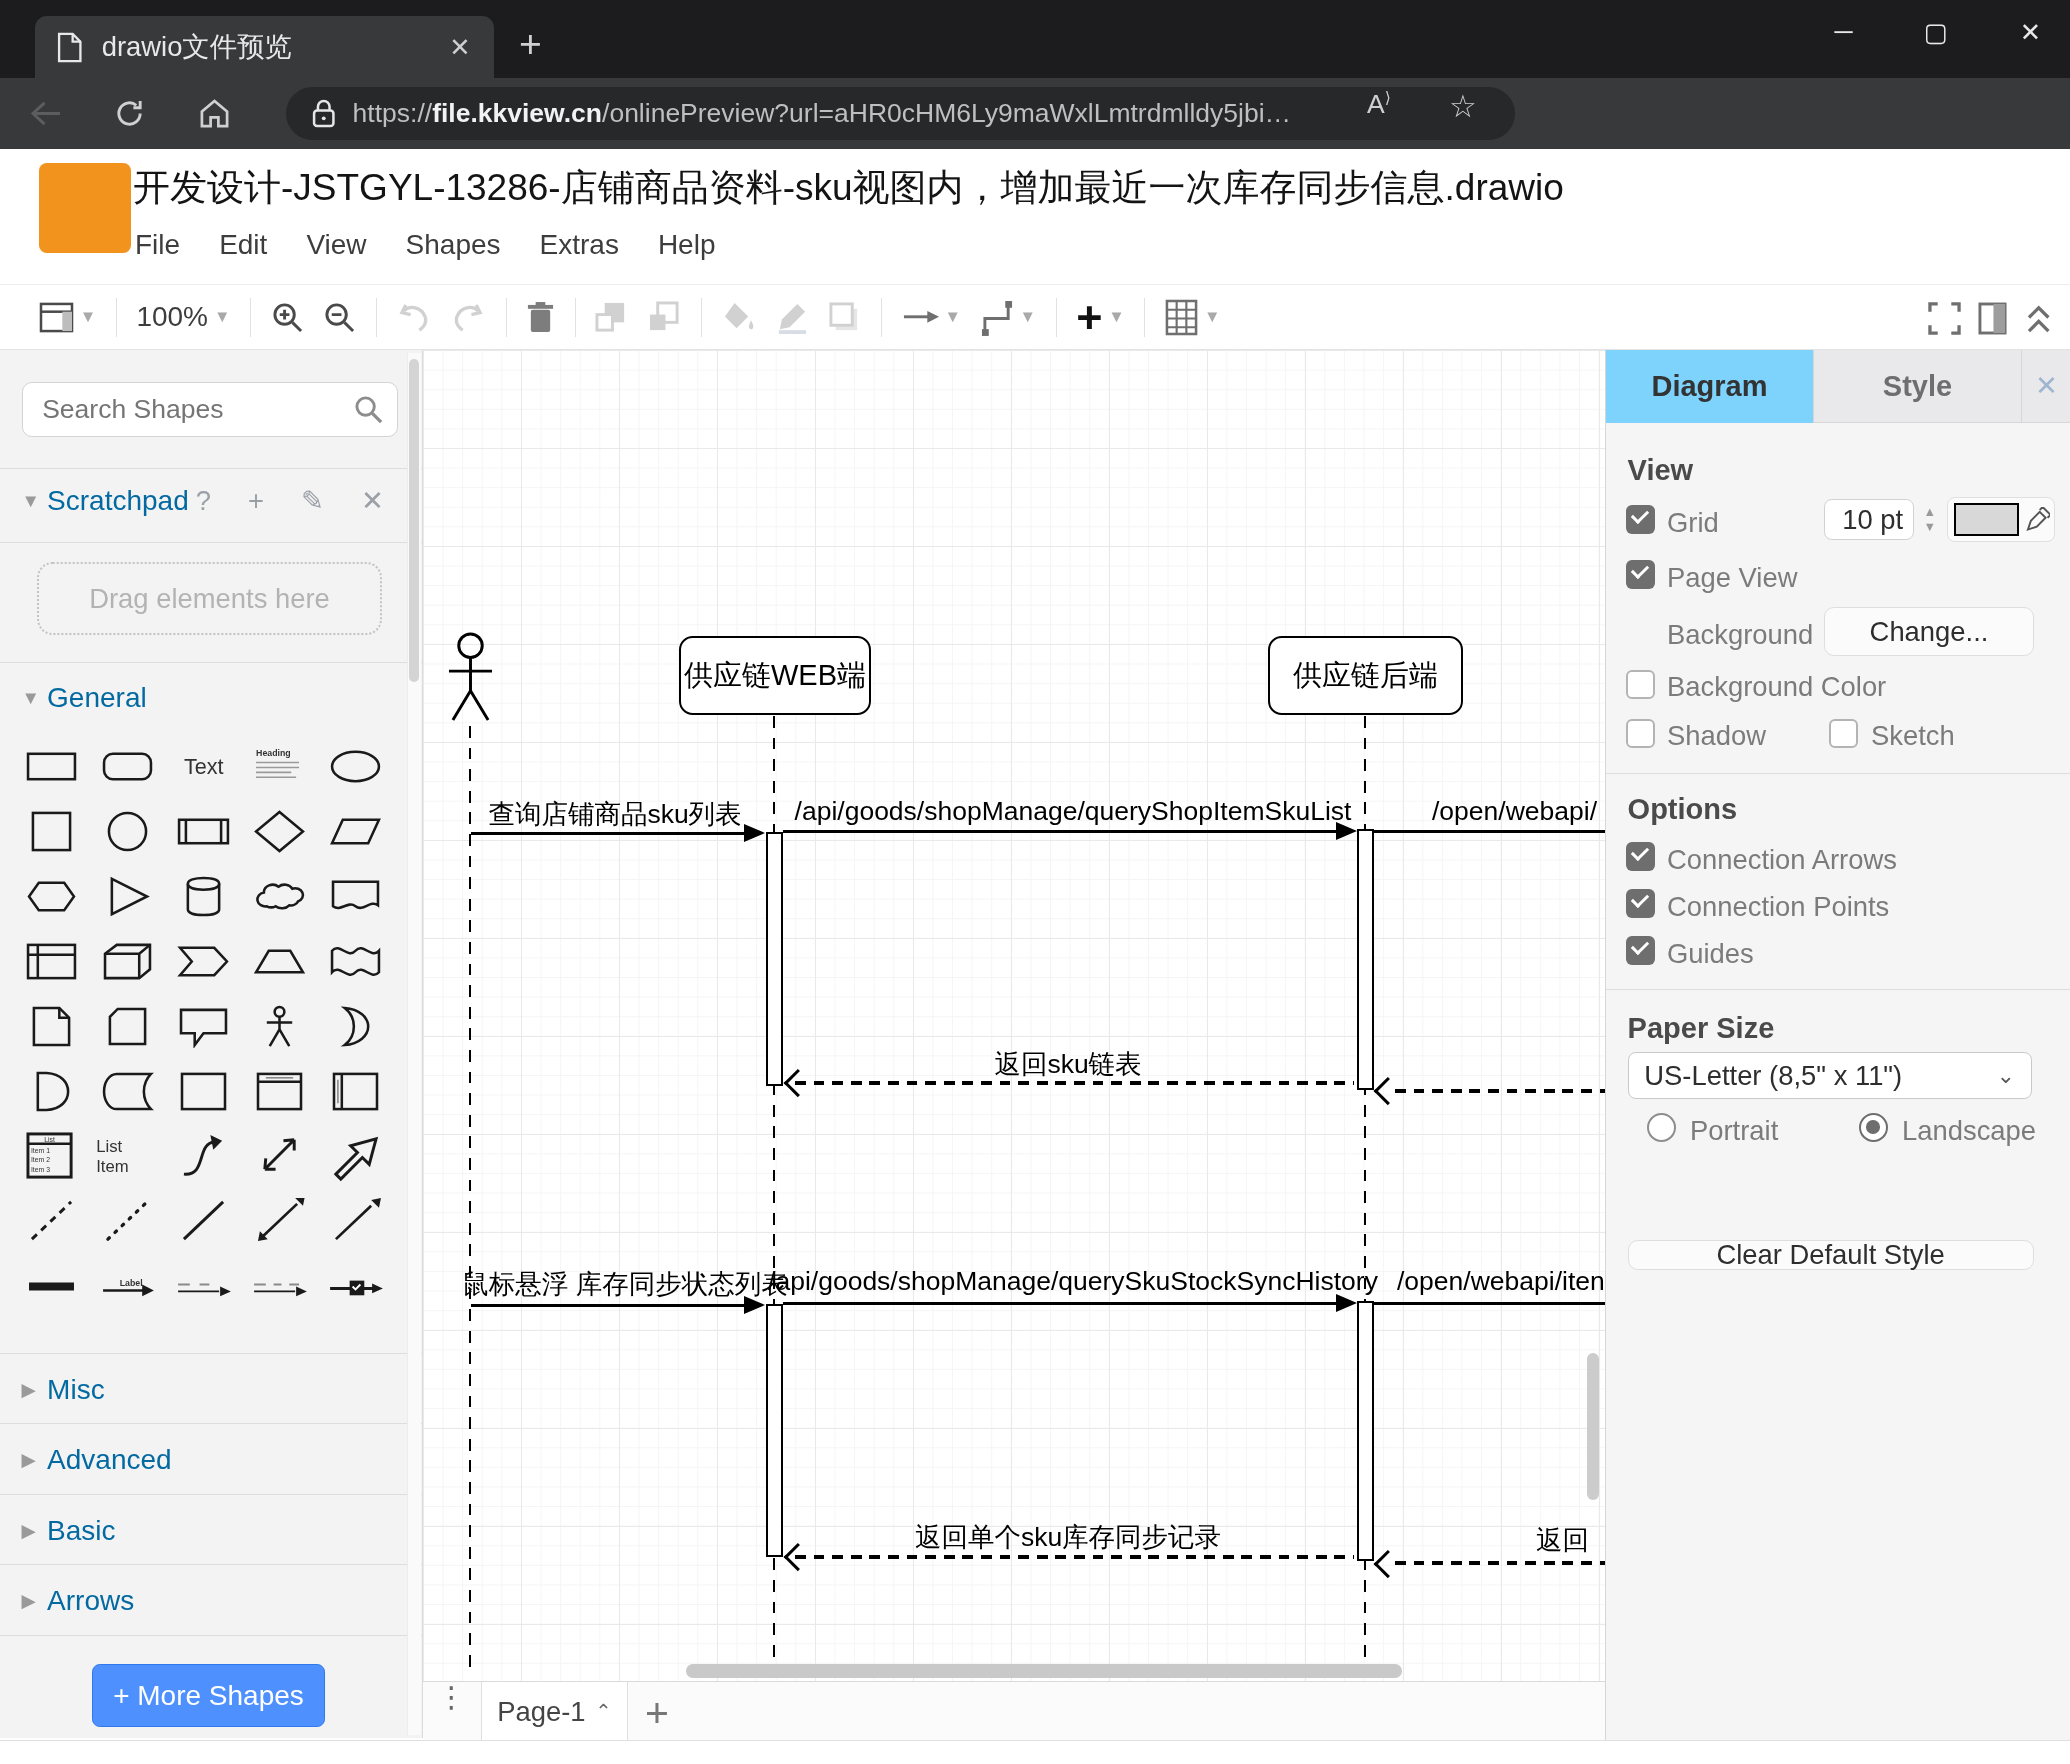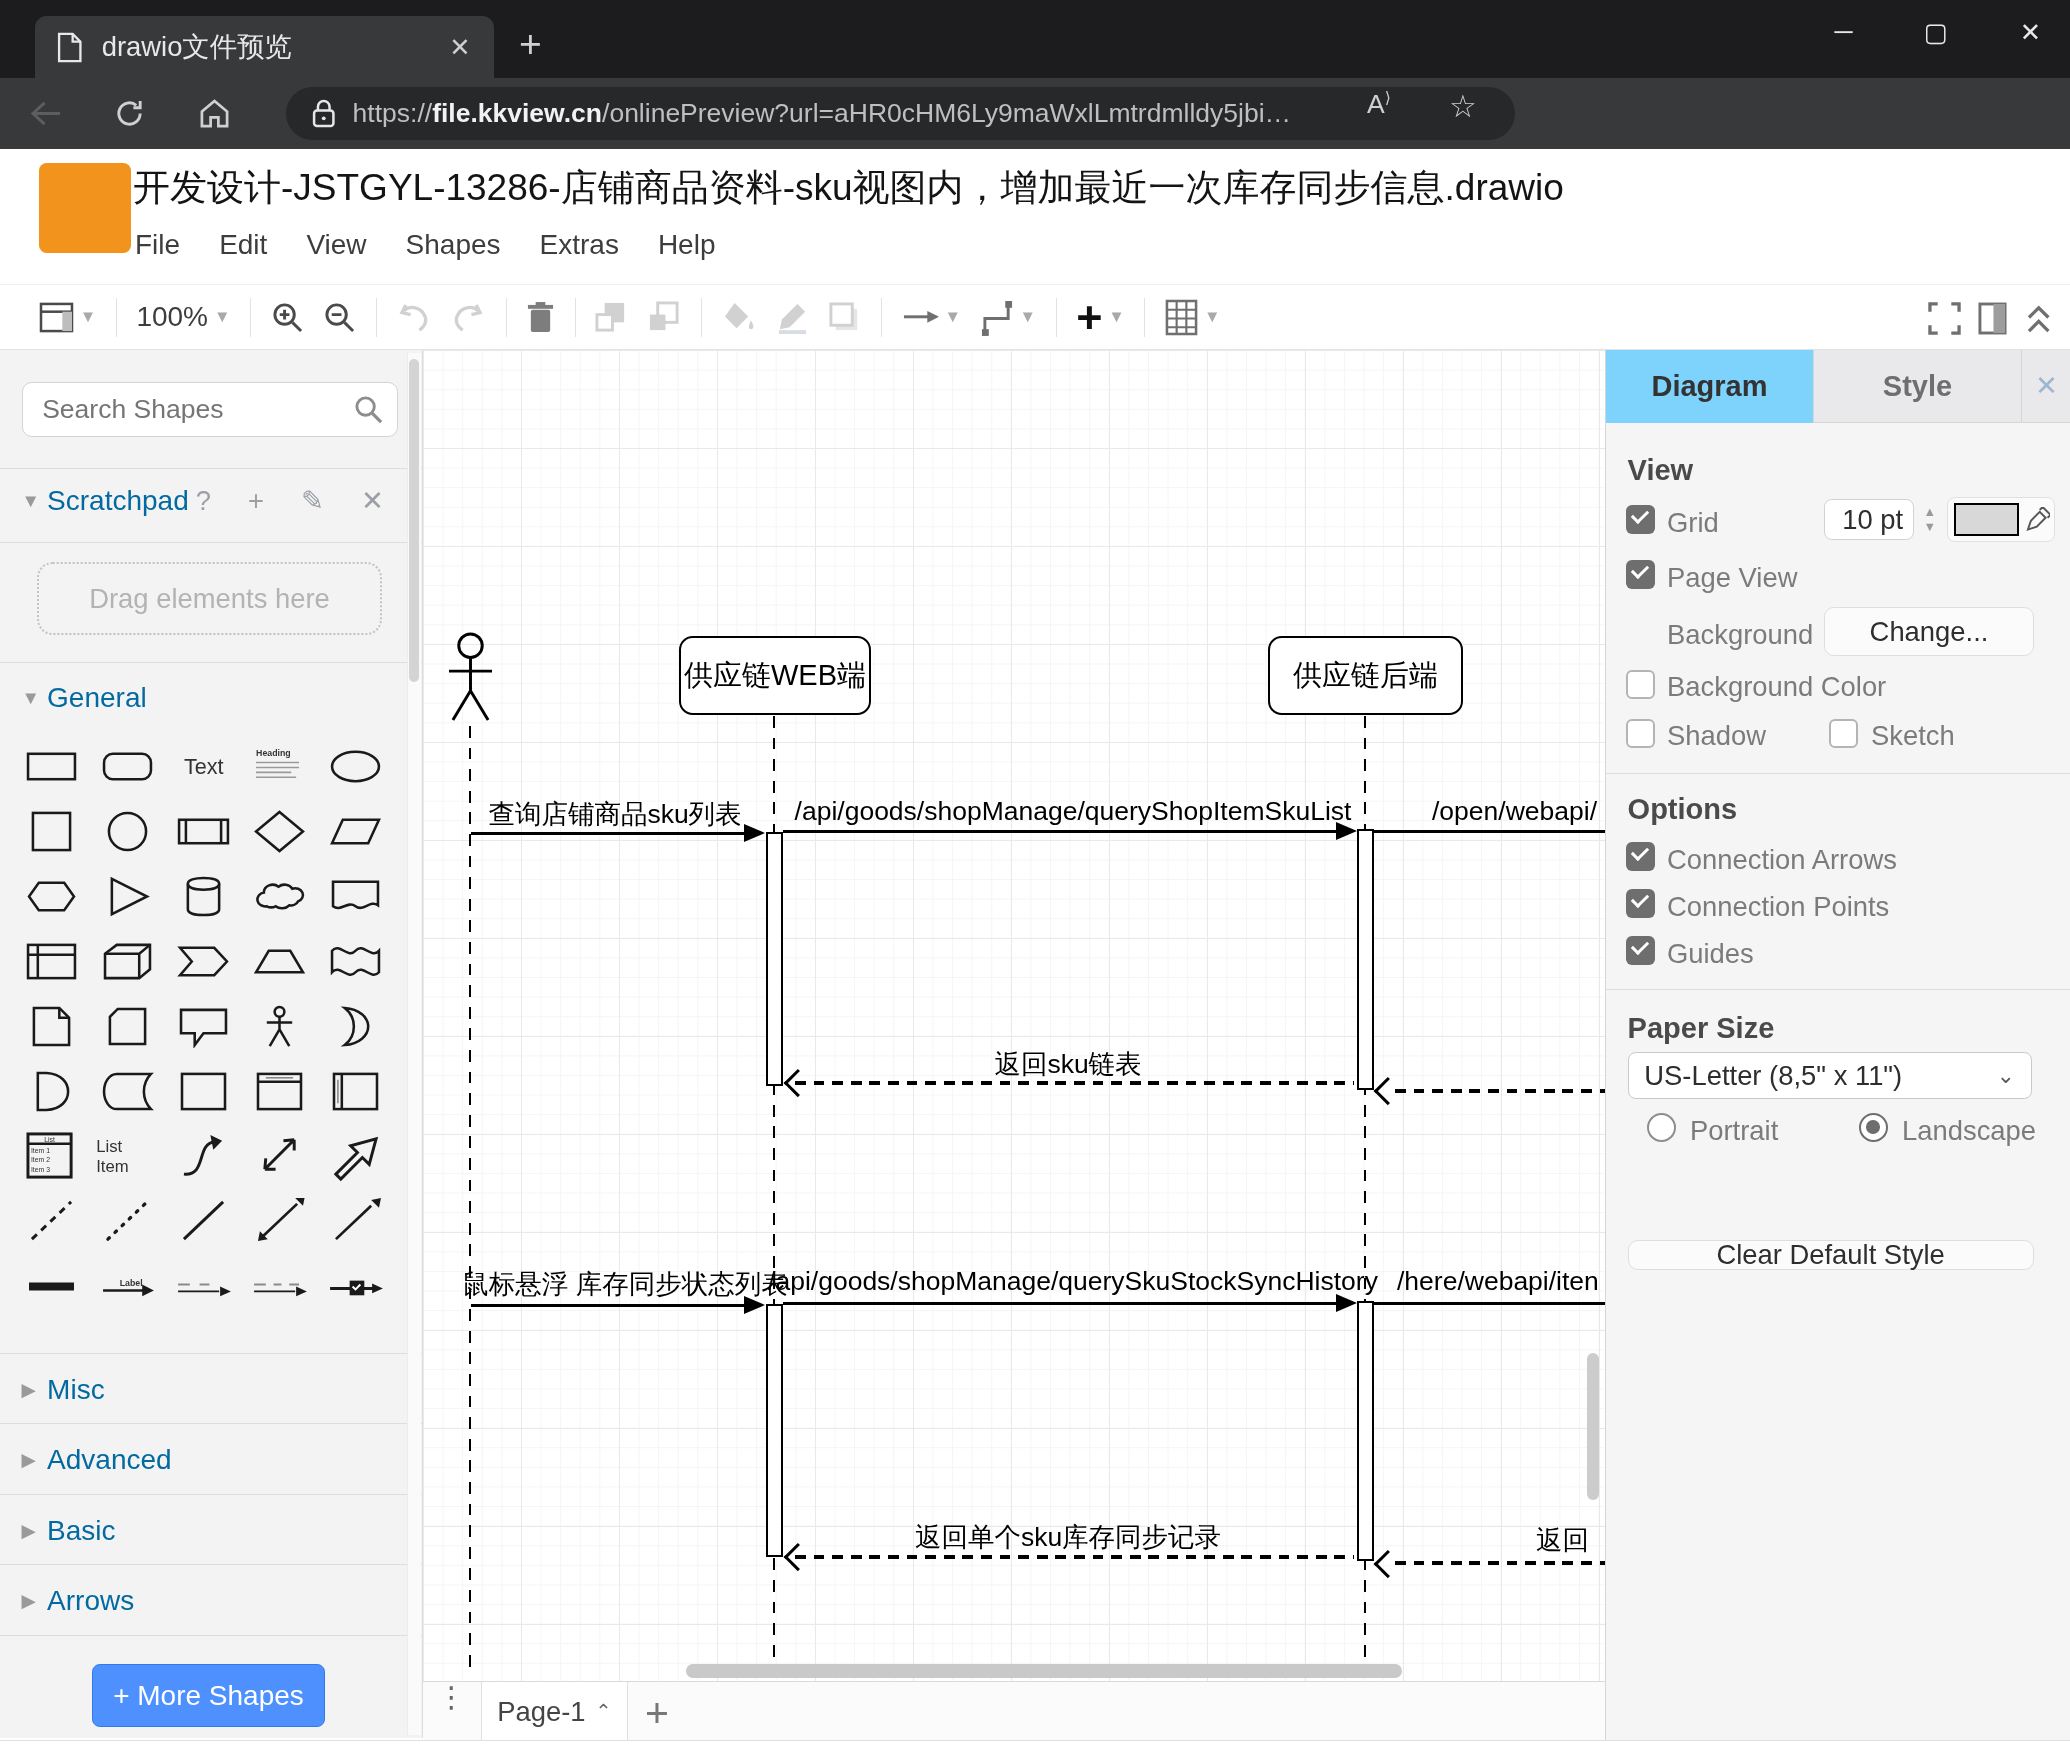--- a/index.html
+++ b/index.html
@@ -682,21 +682,21 @@
     <div class="ophead" style="left:365px;top:723px;"></div>
     <div class="rline" style="left:972px;top:739px;width:210px;"></div>
     <div class="ophead" style="left:955px;top:731px;"></div>
 
     <div class="mlabel" style="left:202px;top:916px;">鼠标悬浮 库存同步状态列表</div>
     <div class="mline" style="left:48px;top:954px;width:275px;"></div>
     <div class="ahead" style="left:321px;top:946px;"></div>
     <div class="mlabel" style="left:650px;top:916px;">/api/goods/shopManage/querySkuStockSyncHistory</div>
     <div class="mline" style="left:360px;top:952px;width:553px;"></div>
     <div class="ahead" style="left:913px;top:944px;"></div>
-    <div class="mlabel-l" style="left:974px;top:916px;">/here/webapi/iten</div>
+    <div class="mlabel-l" style="left:974px;top:916px;">/open/webapi/iten</div>
     <div class="mline" style="left:951px;top:952px;width:231px;"></div>
     <div class="actbar" style="left:343px;top:954px;height:253px;"></div>
     <div class="actbar" style="left:934px;top:951px;height:260px;"></div>
 
     <div class="mlabel" style="left:645px;top:1169px;">返回单个sku库存同步记录</div>
     <div class="rline" style="left:372px;top:1205px;width:559px;"></div>
     <div class="ophead" style="left:365px;top:1197px;"></div>
     <div class="mlabel-l" style="left:1113px;top:1172px;">返回</div>
     <div class="rline" style="left:972px;top:1211px;width:210px;"></div>
     <div class="ophead" style="left:955px;top:1204px;"></div>

